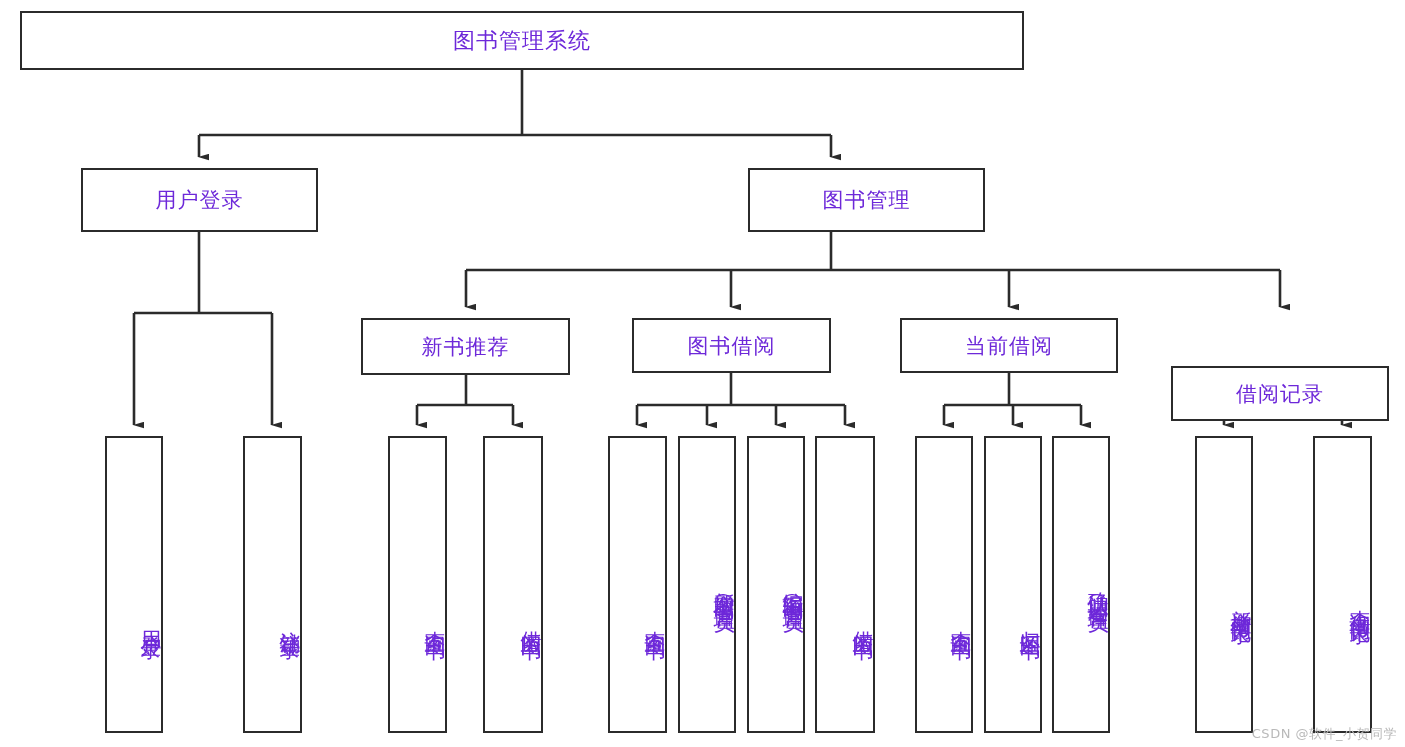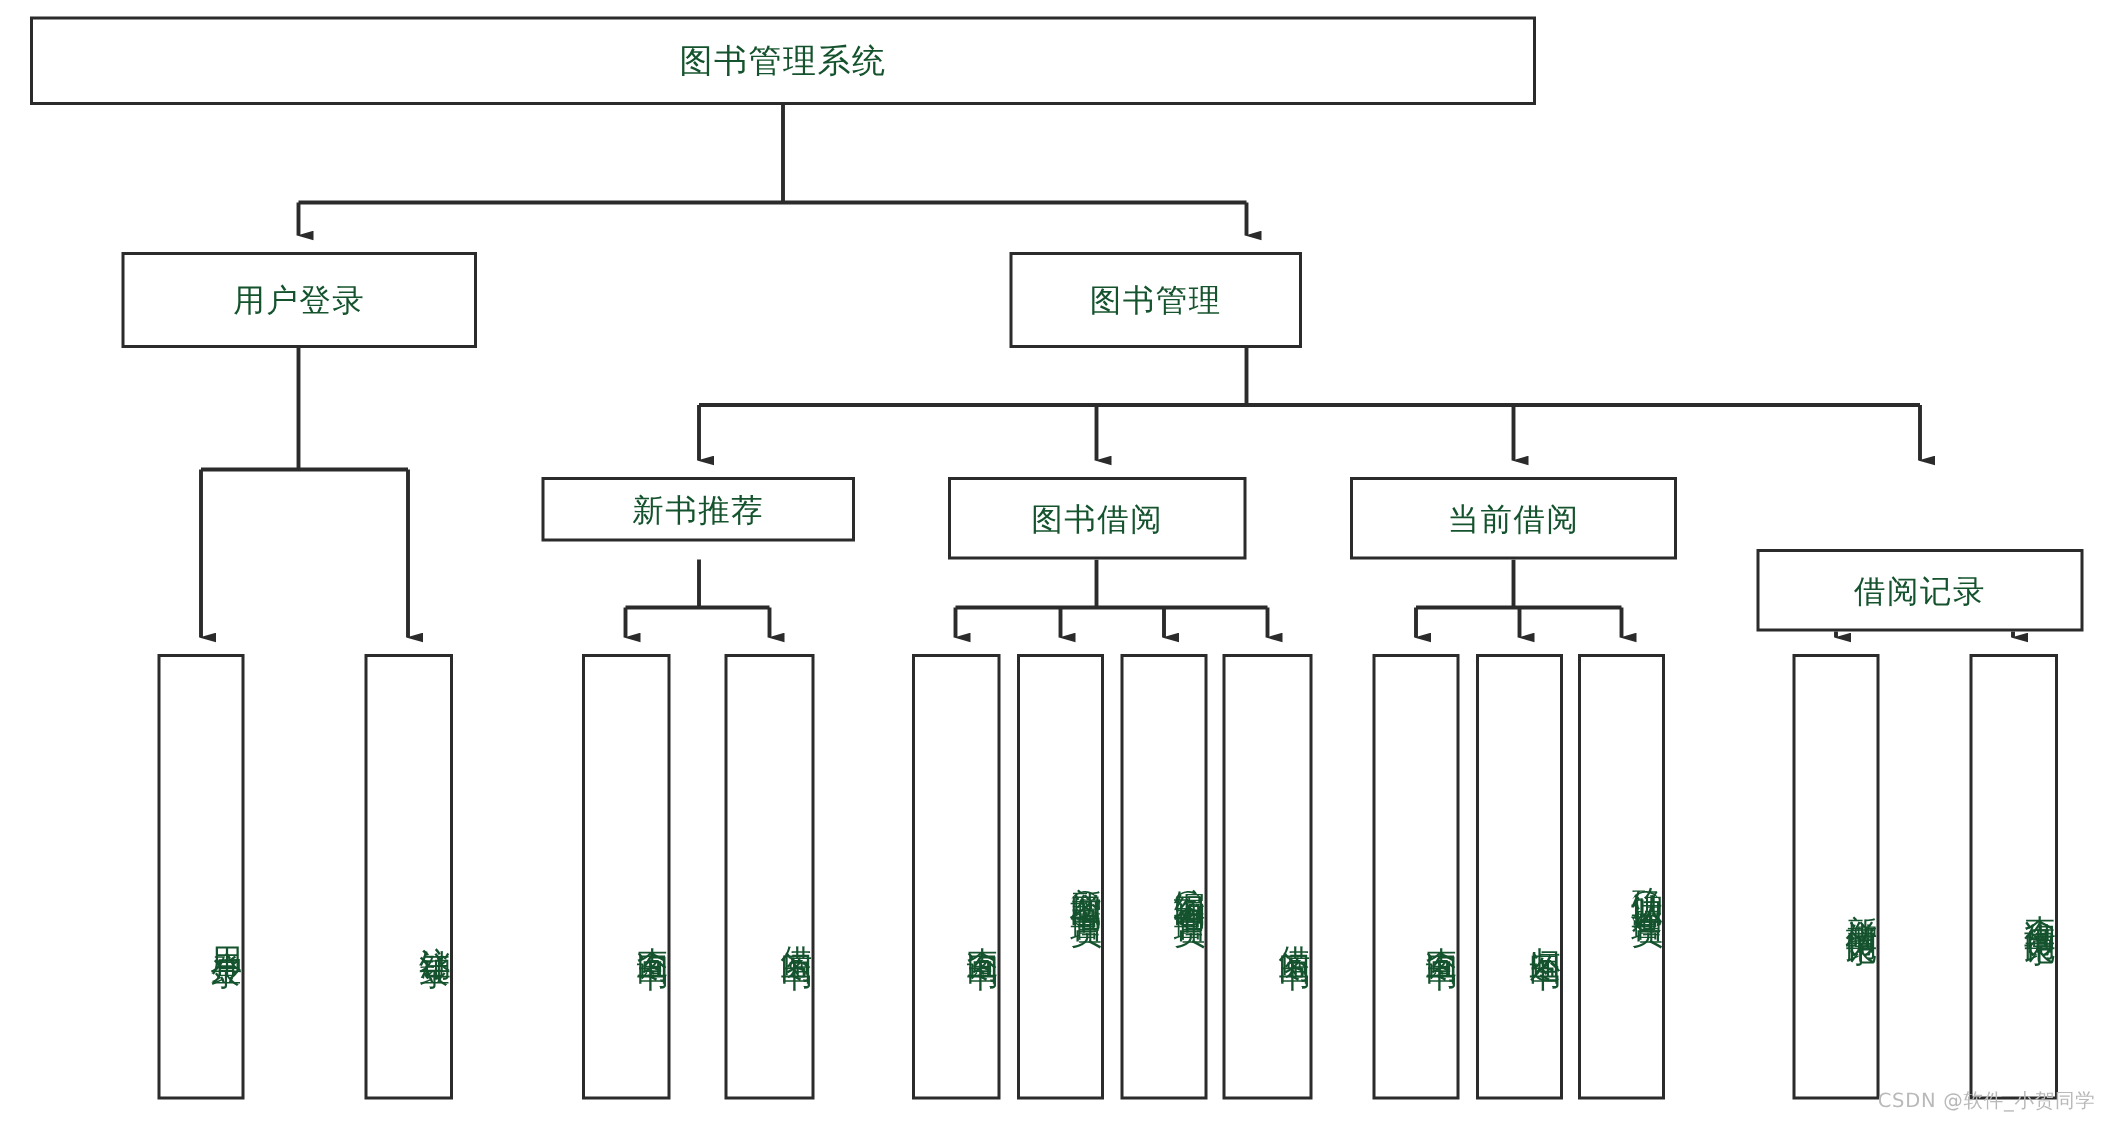--- a/index.html
+++ b/index.html
@@ -28,21 +28,21 @@
     pointer-events: none;
   }
   .node {
     position: absolute;
     box-sizing: border-box;
     border: 2px solid #2b2b2b;
     background: #ffffff;
     display: flex;
     align-items: center;
     justify-content: center;
-    color: #14532d;
+    color: #6d28d9;
   }
   .node.horiz {
     font-size: 21px;
     letter-spacing: 1px;
   }
   .node.vert {
     writing-mode: vertical-rl;
     text-orientation: upright;
     font-size: 21px;
     letter-spacing: 3px;
@@ -122,25 +122,25 @@
     </g>
   </svg>
 
   <div class="node horiz root" style="left:20px; top:11px; width:1004px; height:59px;">
     <span>图书管理系统</span>
   </div>
 
   <div class="node horiz" style="left:81px; top:168px; width:237px; height:64px;">
     <span>用户登录</span>
   </div>
-  <div class="node horiz" style="left:673px; top:168px; width:195px; height:64px;">
+  <div class="node horiz" style="left:748px; top:168px; width:237px; height:64px;">
     <span>图书管理</span>
   </div>
 
-  <div class="node horiz" style="left:361px; top:318px; width:209px; height:43px;">
+  <div class="node horiz" style="left:361px; top:318px; width:209px; height:57px;">
     <span>新书推荐</span>
   </div>
   <div class="node horiz" style="left:900px; top:318px; width:218px; height:55px;">
     <span>当前借阅</span>
   </div>
   <div class="node horiz" style="left:632px; top:318px; width:199px; height:55px;">
     <span>图书借阅</span>
   </div>
   <div class="node horiz" style="left:1171px; top:318px; width:218px; height:55px;margin-top:48px;">
     <span>借阅记录</span>

